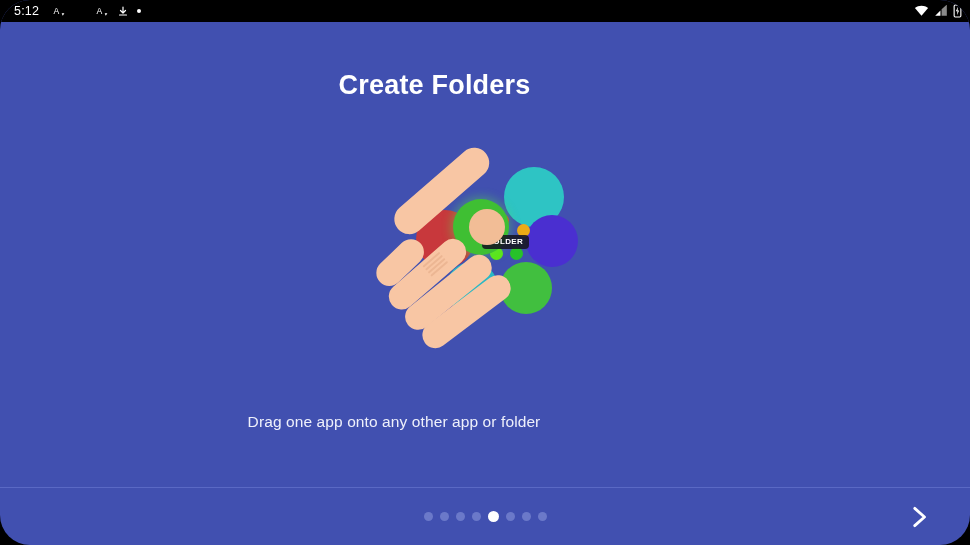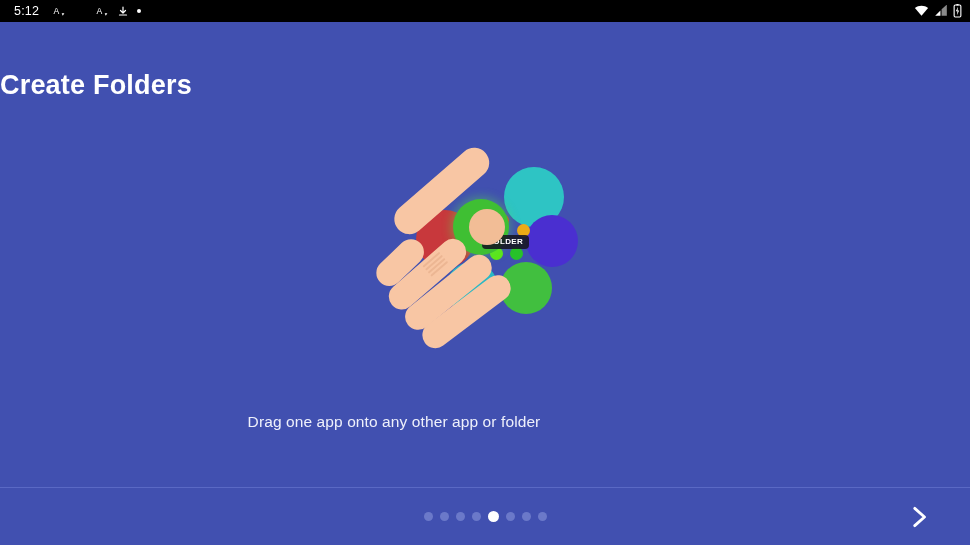--- a/index.html
+++ b/index.html
@@ -7,20 +7,21 @@
     width:970px; height:545px;
     background:#000;
     font-family:"Liberation Sans", sans-serif;
     overflow:hidden;
   }
   .screen {
     position:relative;
     width:970px; height:545px;
     background:#4150b0;
     overflow:hidden;
+    border-radius:30px;
   }
 
   
   .status-bar {
     position:absolute; top:0; left:0;
     width:970px; height:22px;
     background:#000;
     display:flex; align-items:center;
     padding:0 8px;
     z-index:30;
@@ -40,20 +41,21 @@
   .gap-c { margin-right:8px; }
   .dot-icon {
     width:4px; height:4px; border-radius:50%;
     background:#fff;
   }
 
   
   .title {
     position:absolute;
     top:70px; left:0; width:869px;
+    text-align:center;
     color:#ffffff;
     font-size:27px;
     font-weight:bold;
     letter-spacing:.2px;
   }
 
   
   .illu-wrap {
     position:absolute;
     left:370px; top:152px;

